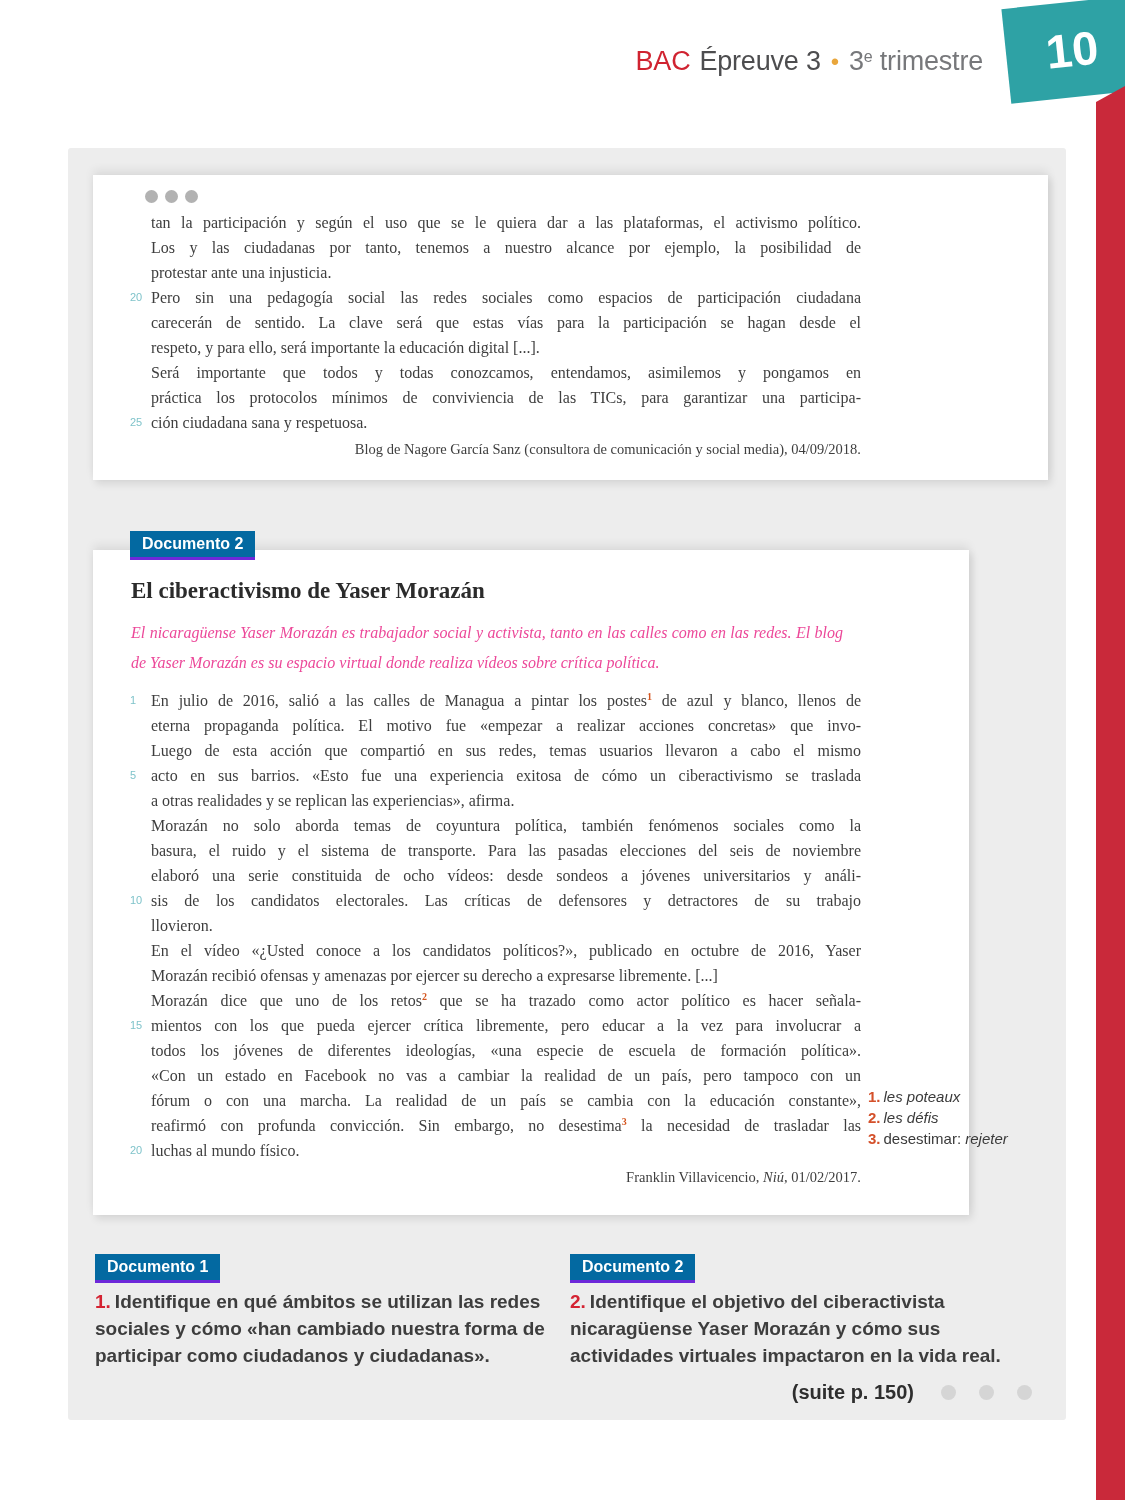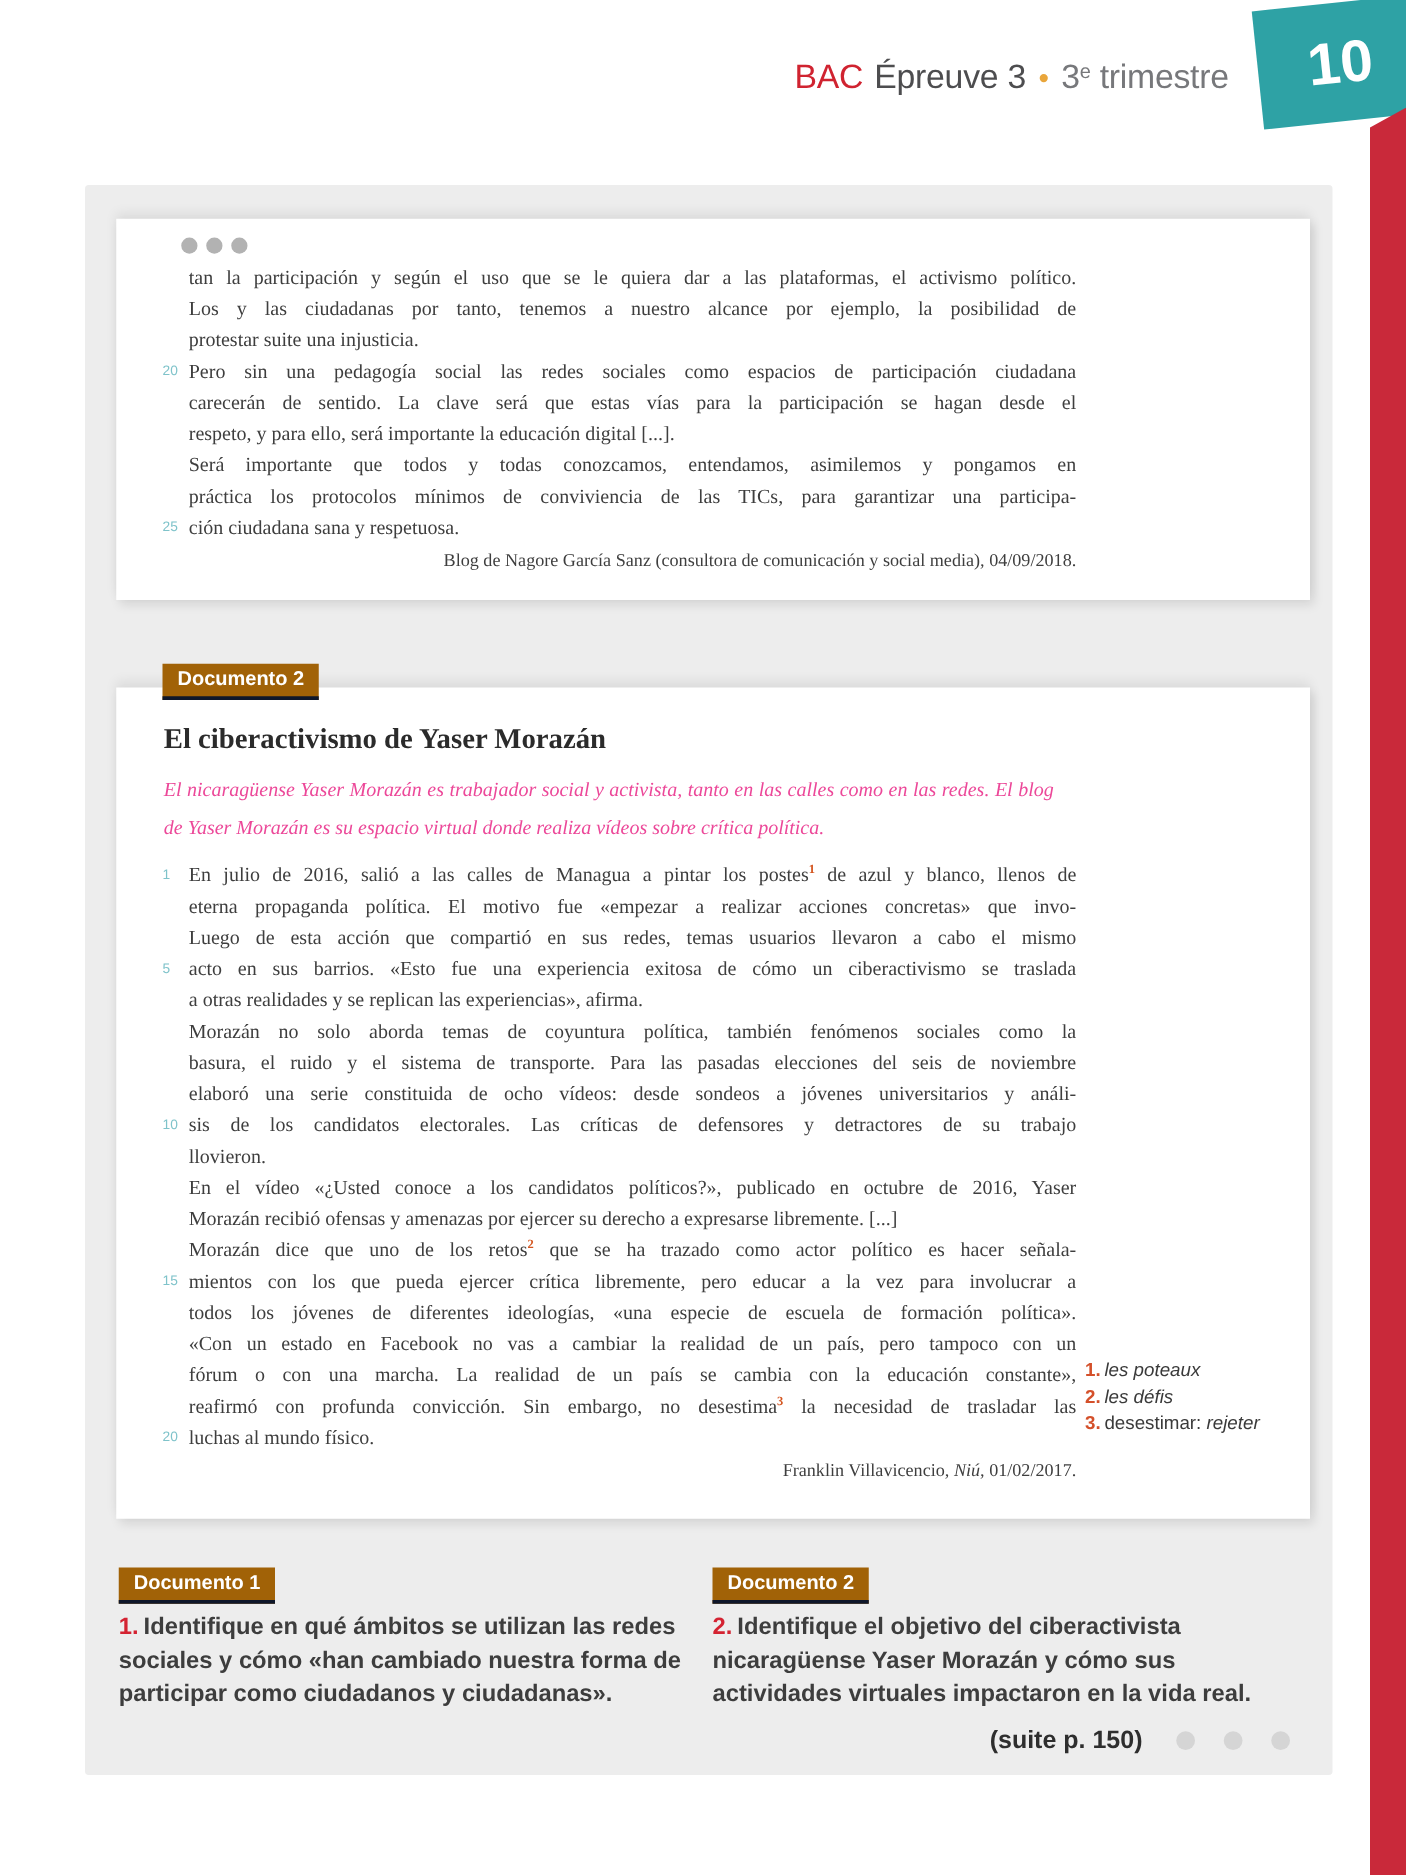--- a/index.html
+++ b/index.html
@@ -31,21 +31,21 @@
   .panel{
     position:absolute;left:68px;top:148px;width:998px;height:1272px;
     background:#ededed;border-radius:3px;
   }
   
   .card{
     position:absolute;background:#ffffff;
     box-shadow:0 -5px 9px rgba(0,0,0,0.07),3px 4px 8px rgba(0,0,0,0.10);
   }
   .card1{left:93px;top:175px;width:955px;height:305px;padding:13px 0 0 32px;box-sizing:border-box;}
-  .card2{left:93px;top:550px;width:955px;height:665px;padding:26px 0 0 32px;box-sizing:border-box;}
+  .card2{left:93px;top:550px;width:876px;height:665px;padding:26px 0 0 32px;box-sizing:border-box;}
   
   .dots{display:flex;gap:7px;margin:2px 0 7px 20px;}
   .dots .dot{width:13px;height:13px;border-radius:50%;background:#b2b2b2;}
   
   .serif{font-family:"Liberation Serif",serif;}
   .line{display:flex;}
   .ln{
     flex:0 0 21px;padding-left:5px;font-family:"Liberation Sans",sans-serif;
     font-size:11px;color:#7fc3ca;line-height:25px;
   }
@@ -64,21 +64,21 @@
   .doc-title{
     font-family:"Liberation Serif",serif;font-weight:bold;font-size:23px;
     color:#2b2b2b;line-height:30px;margin-left:6px;
   }
   .doc-intro{
     width:712px;margin:12px 0 10px 6px;font-family:"Liberation Serif",serif;
     font-style:italic;font-size:16px;line-height:30px;color:#ec4899;text-align:justify;
   }
   
   .docbadge{
-    position:absolute;background:#a16207;border-bottom:3px solid #0f172a;
+    position:absolute;background:#0369a1;border-bottom:3px solid #6d28d9;
     color:#fff;font-weight:bold;font-size:16px;line-height:26px;
     padding:0 12px;box-sizing:border-box;white-space:nowrap;
   }
   
   .footnotes{
     position:absolute;left:868px;top:1086px;width:195px;
     font-size:15px;line-height:21px;color:#3a3a3a;
   }
   .footnotes .fnum{color:#d4502a;font-weight:bold;margin-right:3px;}
   .footnotes .it{font-style:italic;}
@@ -127,21 +127,21 @@
       <div class="line">
         <span class="ln"></span>
         <span class="lt">tan la participación y según el uso que se le quiera dar a las plataformas, el activismo político.</span>
       </div>
       <div class="line">
         <span class="ln"></span>
         <span class="lt">Los y las ciudadanas por tanto, tenemos a nuestro alcance por ejemplo, la posibilidad de</span>
       </div>
       <div class="line last">
         <span class="ln"></span>
-        <span class="lt">protestar suite una injusticia.</span>
+        <span class="lt">protestar ante una injusticia.</span>
       </div>
       <div class="line">
         <span class="ln">20</span>
         <span class="lt">Pero sin una pedagogía social las redes sociales como espacios de participación ciudadana</span>
       </div>
       <div class="line">
         <span class="ln"></span>
         <span class="lt">carecerán de sentido. La clave será que estas vías para la participación se hagan desde el</span>
       </div>
       <div class="line last">

